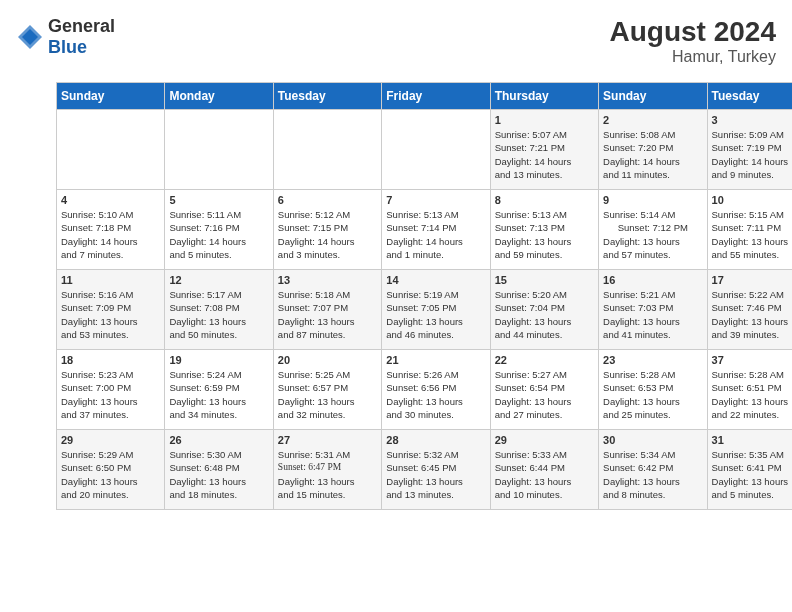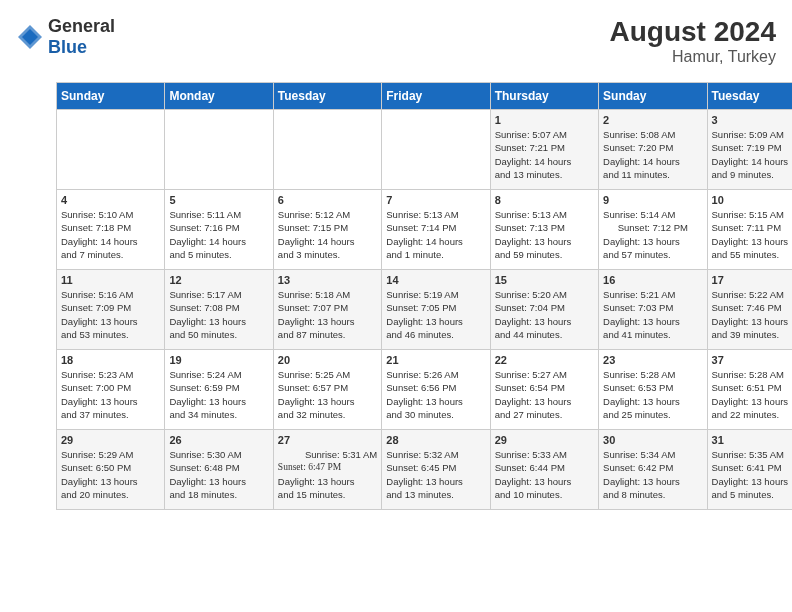--- a/index.html
+++ b/index.html
@@ -289,21 +289,21 @@
         </td>
         <td>
           <span class="day-num">26</span>
           <div style="line-height: 1.4;">Sunrise: 5:30 AM</div>
           <div style="line-height: 1.4;">Sunset: 6:48 PM</div>
           <div style="line-height: 1.4;">Daylight: 13 hours</div>
           <div style="line-height: 1.4;">and 18 minutes.</div>
         </td>
         <td>
           <span class="day-num">27</span>
-          <div style="line-height: 1.4; text-align: right;">Sunrise: 5:31 AM</div>
+          <div style="line-height: 1.4;">Sunrise: 5:31 AM</div>
           <div style="line-height: 1.4; font-family: Liberation Serif, serif;">Sunset: 6:47 PM</div>
           <div style="line-height: 1.4;">Daylight: 13 hours</div>
           <div style="line-height: 1.4;">and 15 minutes.</div>
         </td>
         <td>
           <span class="day-num">28</span>
           <div style="line-height: 1.4;">Sunrise: 5:32 AM</div>
           <div style="line-height: 1.4;">Sunset: 6:45 PM</div>
           <div style="line-height: 1.4;">Daylight: 13 hours</div>
           <div style="line-height: 1.4;">and 13 minutes.</div>

